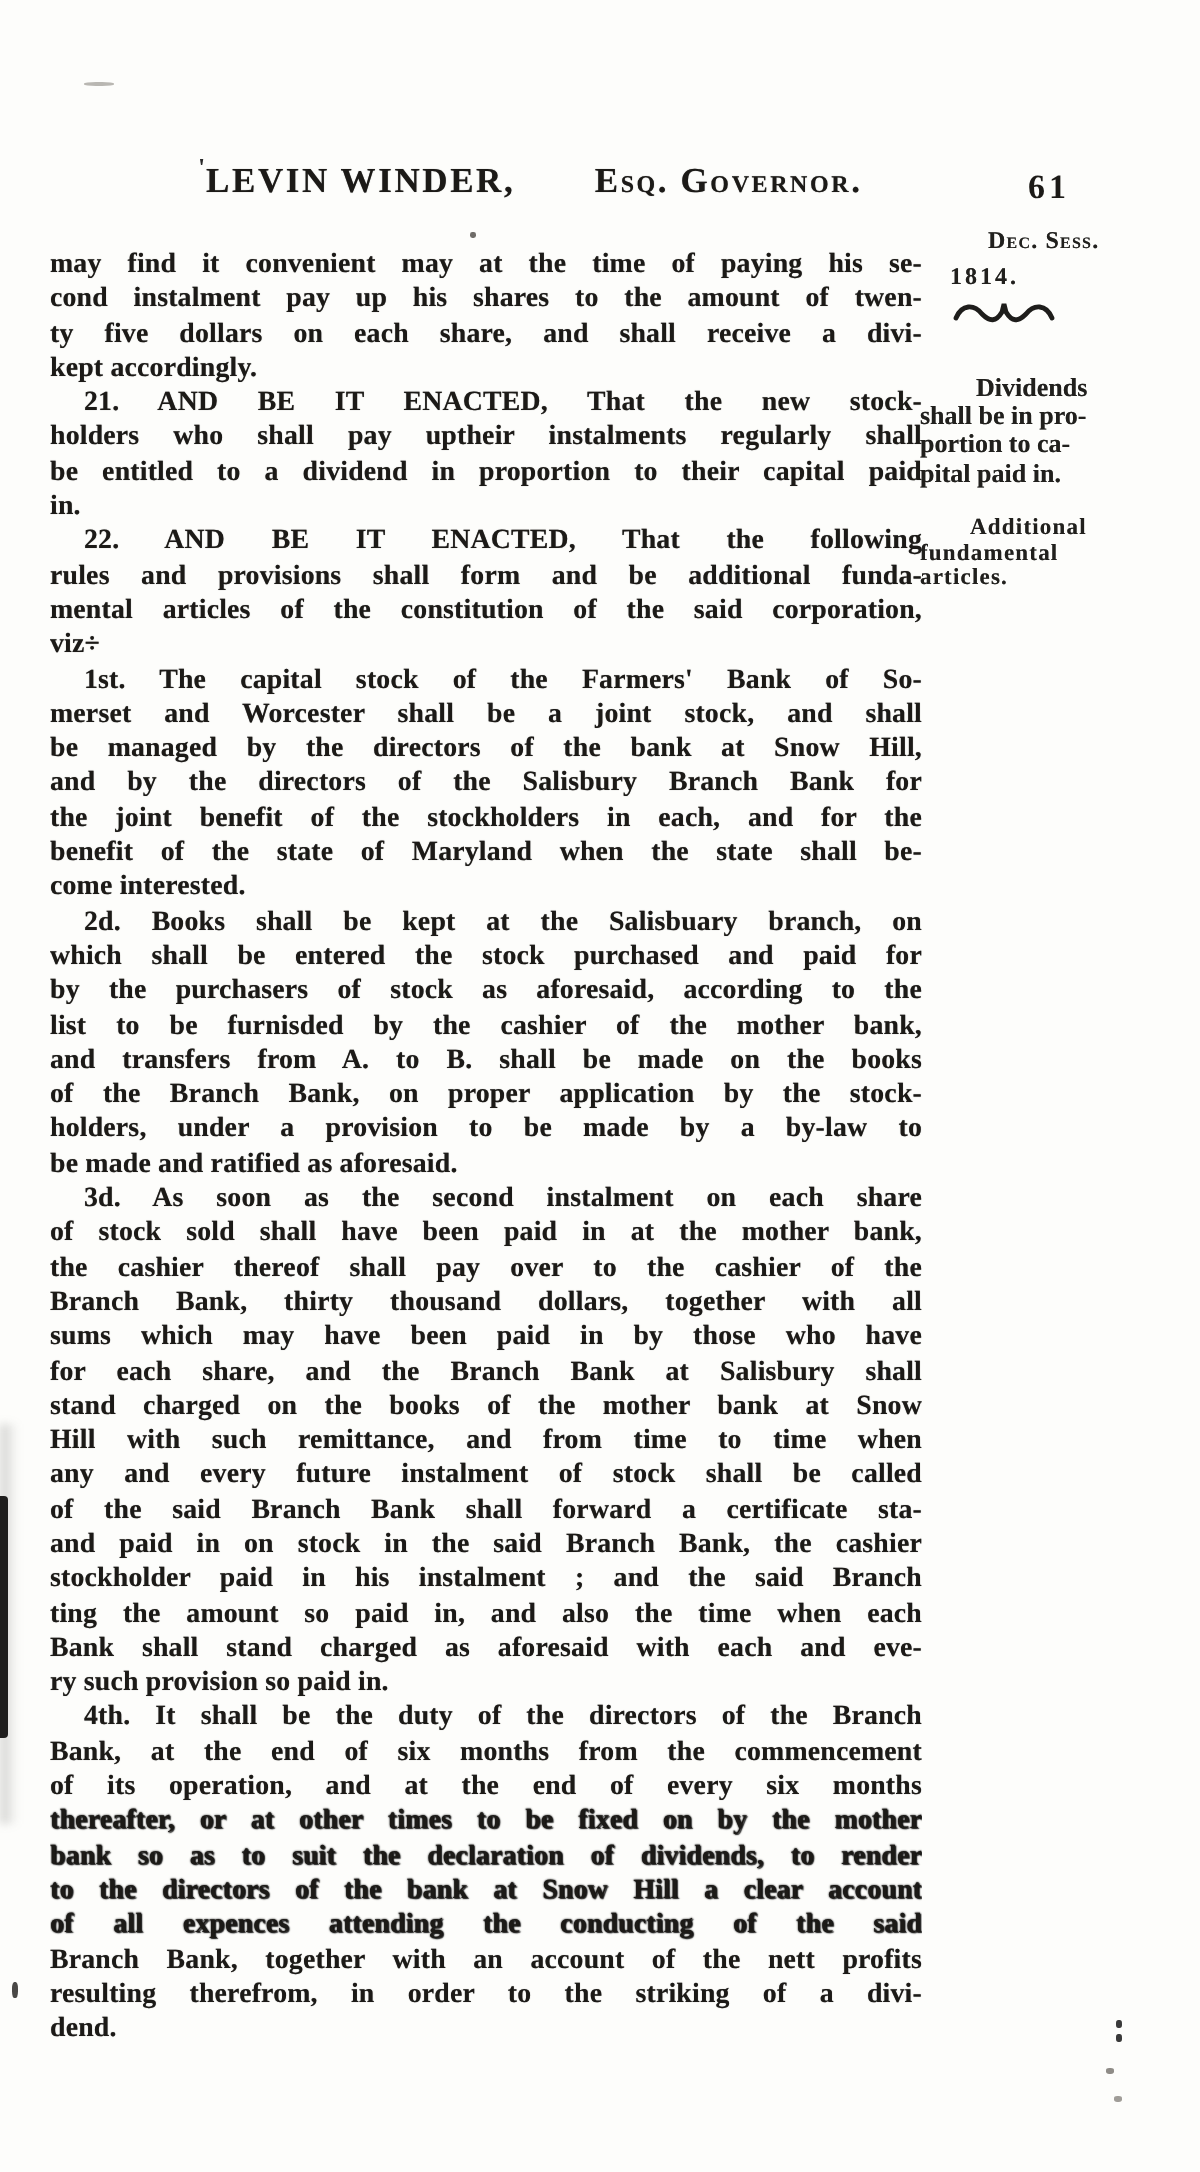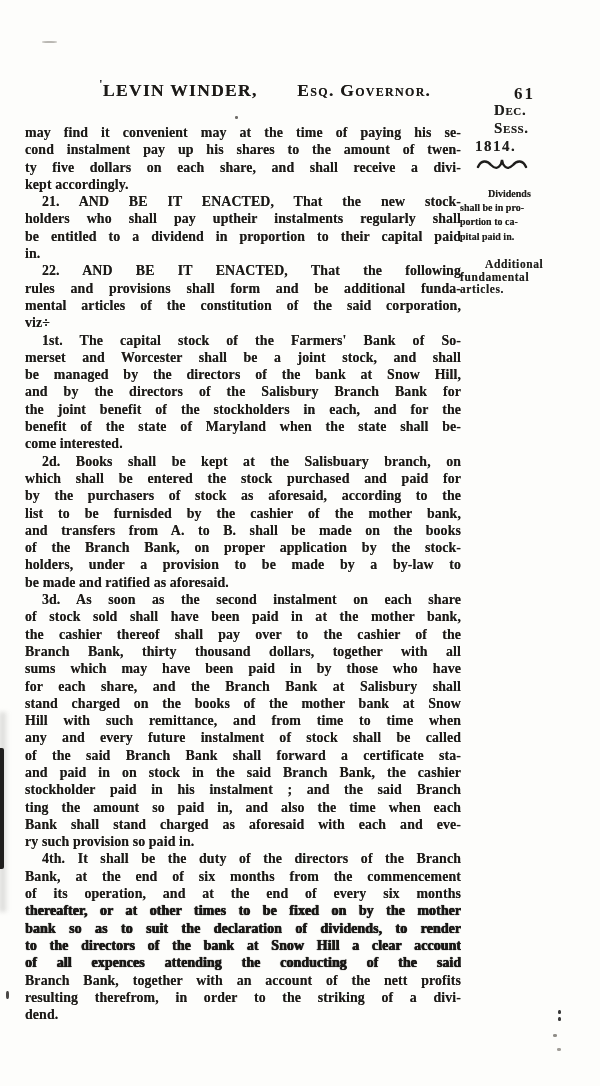--- a/index.html
+++ b/index.html
@@ -33,25 +33,25 @@
   }
   .line.end { text-align-last:left; }
   .line.indent { padding-left:17px; }
   .line.smear { text-shadow:0 0 1px #000, .6px .4px .6px rgba(0,0,0,.85); }
   
   .note {
     position:absolute; left:460px; width:104px;
     font-weight:bold; color:#21201d;
     text-shadow:0 0 .3px rgba(0,0,0,.5);
   }
-  .note-session { top:101px; font-size:15px; line-height:18px; }
+  .note-session { top:111px; font-size:12px; line-height:18px; }
   .session-head { letter-spacing:.6px; }
   .session-year { margin-left:15px; letter-spacing:1.5px; }
   .flourish { display:block; margin:2px 0 0 16px; }
-  .note-dividends { top:187px; font-size:10px; line-height:14.2px; }
+  .note-dividends { top:187px; font-size:13px; line-height:14.2px; }
   .note-dividends .note-line:first-child { text-indent:28px; }
   .note-articles { top:258px; font-size:11.5px; line-height:12.6px; letter-spacing:.6px; }
   .note-articles .note-line:first-child { text-indent:25px; }
   
   .gutter-shade {
     position:absolute; left:0; top:712px; width:9px; height:200px;
     background:linear-gradient(to right, rgba(90,90,90,.28), rgba(120,120,120,0));
     filter:blur(2px);
   }
   .edge-bar {

